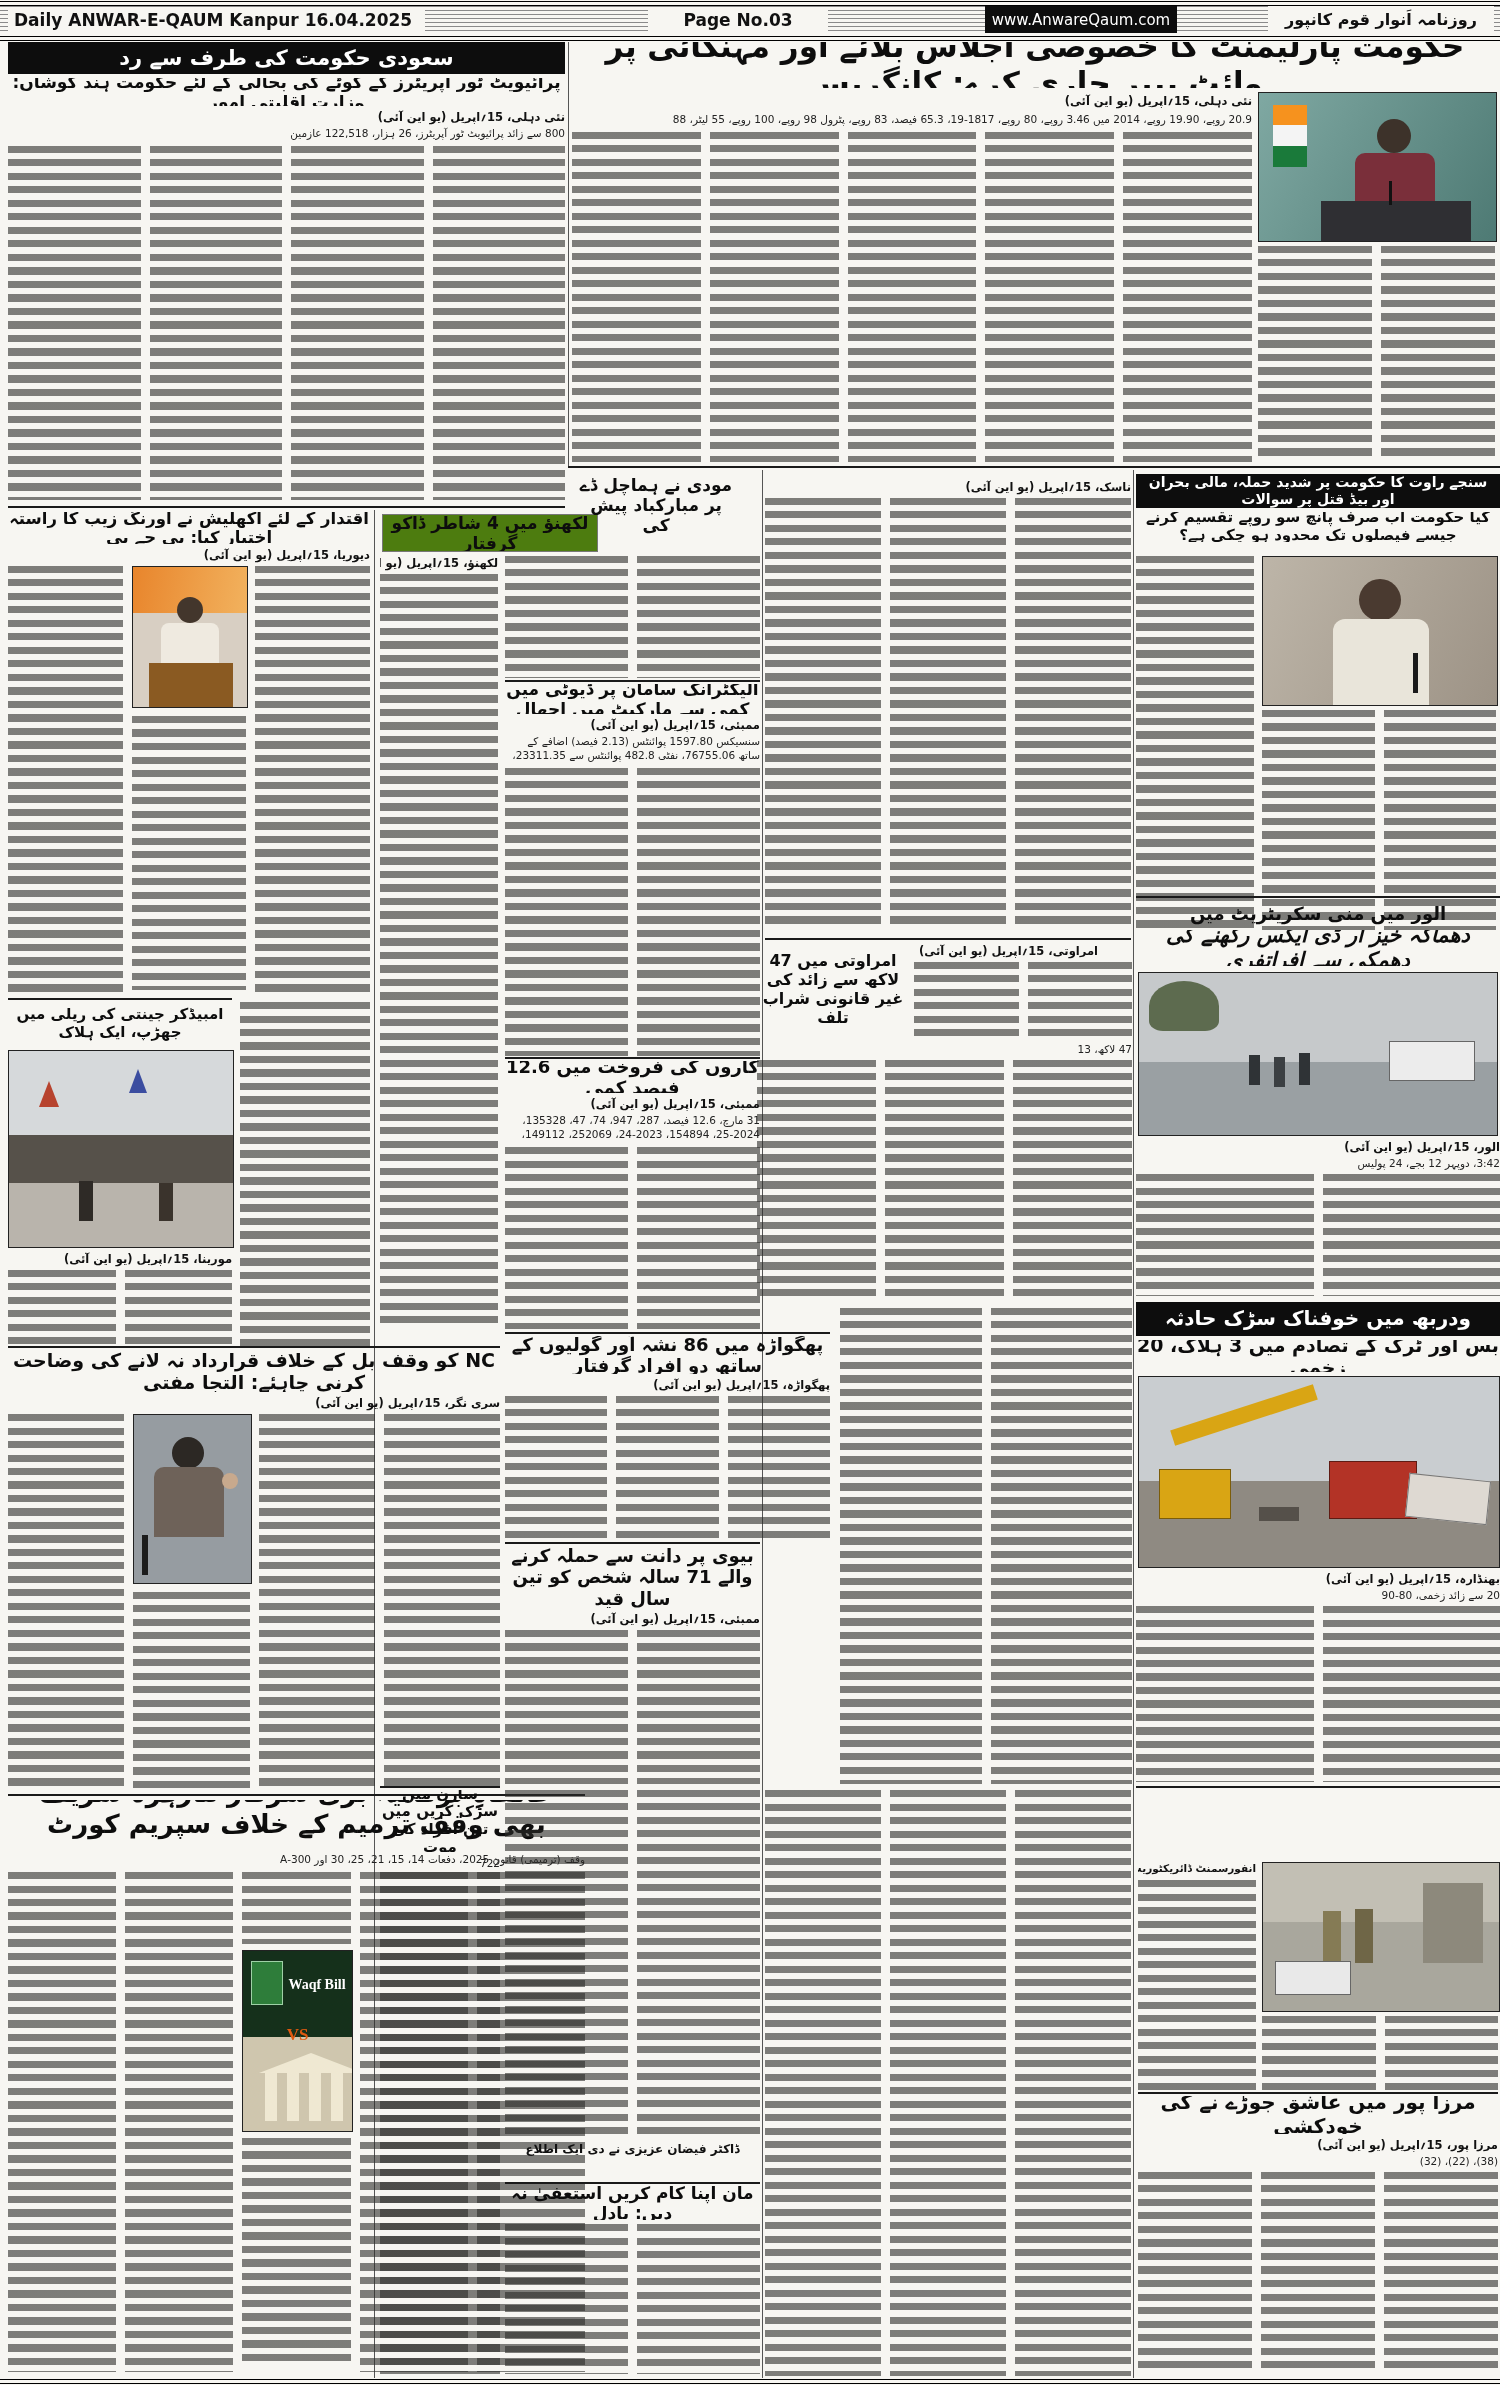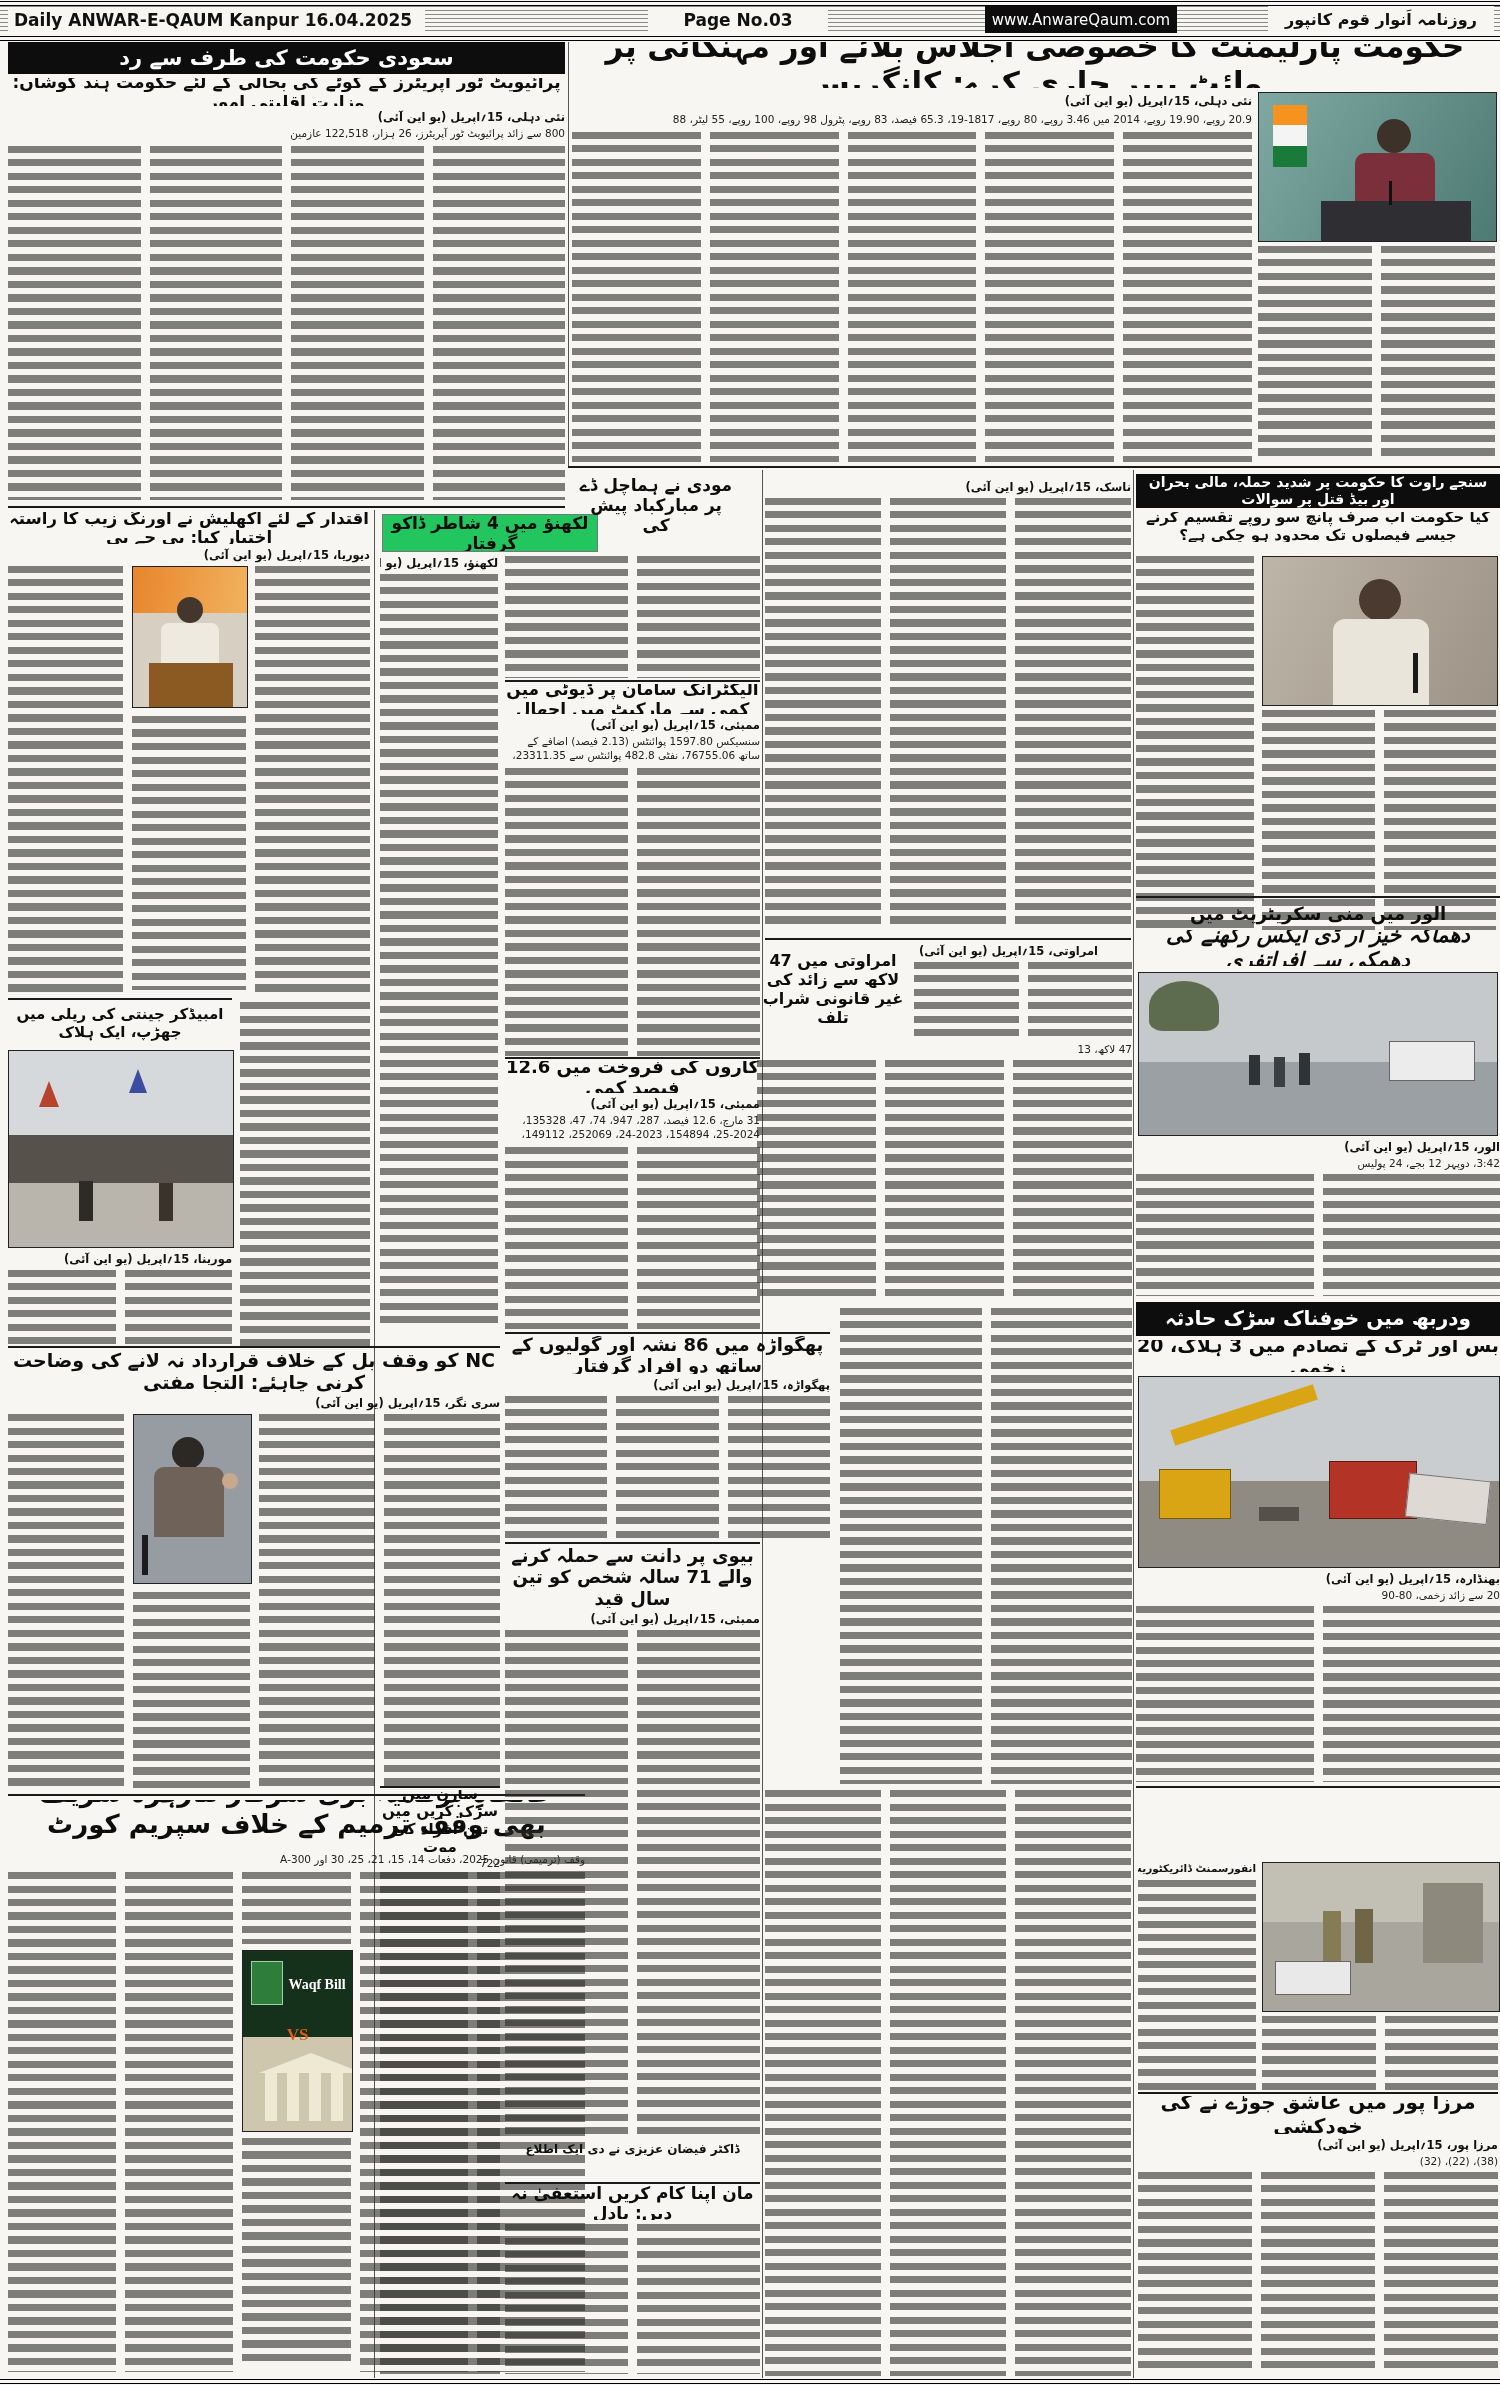--- a/index.html
+++ b/index.html
@@ -11,21 +11,21 @@
   .mast-strip{background:repeating-linear-gradient(to bottom,#8a8a8a 0 1px,rgba(0,0,0,0) 1px 4px);}
   .mast-box{background:#f7f6f2;display:flex;align-items:center;font-weight:bold;color:#111;}
   .mast-site{background:#0d0d0d;color:#fff;display:flex;align-items:center;justify-content:center;font-size:15px;}
   .dbl{border-top:1.5px solid #000;border-bottom:1.5px solid #000;height:3px;}
   .hr{background:#1a1a1a;height:1.5px;}
   .vr{background:#555;width:1px;}
   
   .hl{direction:rtl;text-align:center;font-weight:bold;color:#0d0d0d;line-height:1.18;
       display:flex;align-items:center;justify-content:center;overflow:hidden;}
   .bar{background:#0d0d0d;color:#fff;}
-  .boxed{background:#22c55e;border:1px solid #777;}
+  .boxed{background:#4d7c0f;border:1px solid #777;}
   
   .dateline{direction:rtl;text-align:right;font-size:11.5px;font-weight:bold;color:#111;overflow:hidden;white-space:nowrap;}
   .figures{direction:rtl;text-align:right;font-size:10.5px;color:#222;line-height:1.35;overflow:hidden;}
   .fragment{direction:rtl;text-align:center;font-size:12px;font-weight:bold;color:#111;overflow:hidden;white-space:nowrap;}
   .cols{display:flex;flex-direction:row-reverse;gap:9px;font-family:Liberation Serif, serif;}
   .col{flex:1;}
   .greek{background:repeating-linear-gradient(to bottom,#2c2c29 0 7px,rgba(0,0,0,0) 7px 13.5px);opacity:.6;}
   
   .photo{border:1px solid #222;overflow:hidden;background:#b7b1a6;}
   .ph{position:absolute;}

